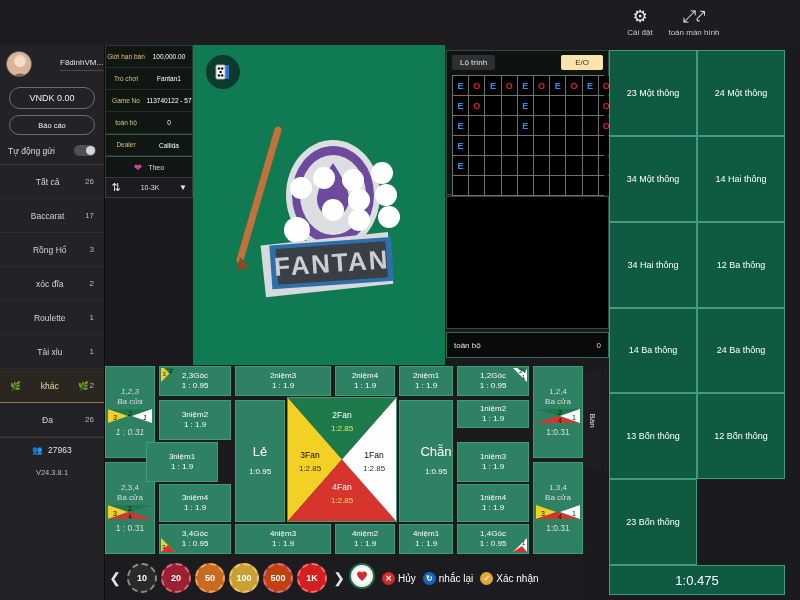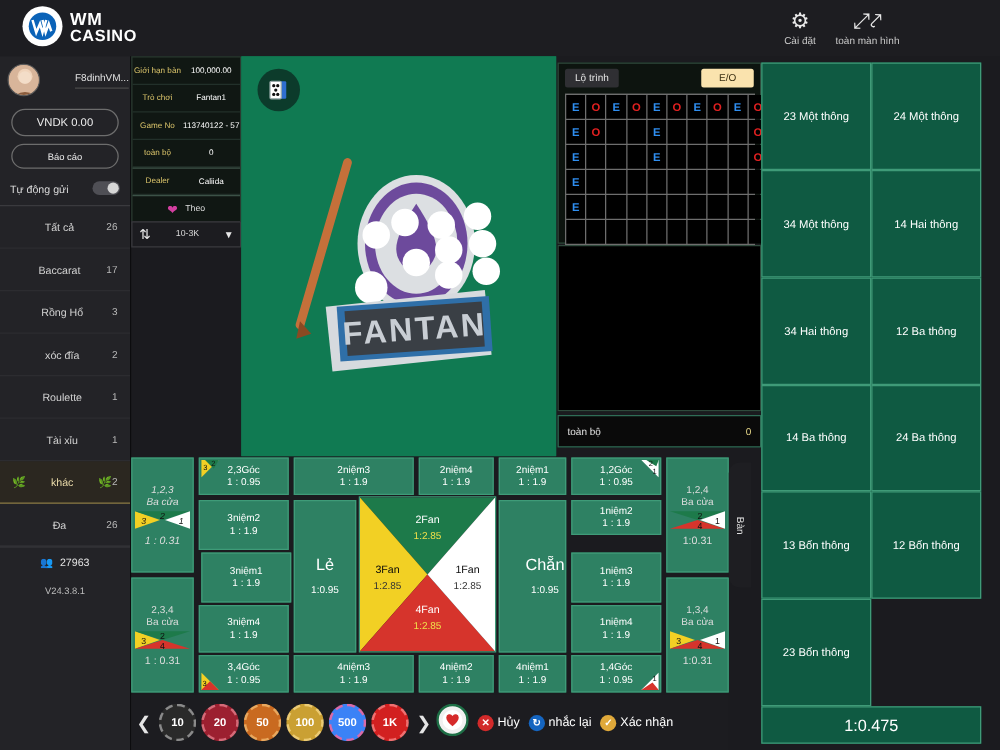--- a/index.html
+++ b/index.html
@@ -143,33 +143,20 @@
     font-size:9px; font-weight:bold; color:#fff; cursor:pointer; flex:none;
     border:2px dashed rgba(255,255,255,0.85);
   }
   .actbtn { display:flex; align-items:center; gap:3px; margin-left:7px; cursor:pointer; font-size:10px; color:#fff; }
   .abdot { width:13px; height:13px; border-radius:50%; display:flex; align-items:center; justify-content:center; font-size:8px; color:#fff; font-weight:bold; flex:none; }
 </style>
 </head>
 <body>
 
 <div id="header">
-  <div id="logo-wrap">
-    <div class="logo-circle">
-      <svg width="24" height="24" viewBox="0 0 24 24">
-        <circle cx="12" cy="12" r="11" fill="#0b63b8"></circle>
-        <path d="M4 7 L7 17 L10 10 L12 17 L15 7" stroke="#fff" stroke-width="2" fill="none"></path>
-        <path d="M12 7 L14.5 17 L17 10 L19 16" stroke="#fff" stroke-width="2" fill="none"></path>
-      </svg>
-    </div>
-    <div class="logo-text">
-      <div class="l1">WM</div>
-      <div class="l2">CASINO</div>
-    </div>
-  </div>
   <div class="hdr-btn" style="left:608px;">
     <span class="gi">⚙</span>
     <span>Cài đặt</span>
   </div>
   <div class="hdr-btn" style="left:662px;">
     <span class="gi">⤢⤤</span>
     <span>toàn màn hình</span>
   </div>
 </div>
 
@@ -515,21 +502,21 @@
   </div>
   <div class="bcell" style="left:294px; top:158px; width:54px; height:30px;align-items:center;">
     <span class="nm">4niệm1</span>
     <span class="od">1 : 1.9</span>
   </div>
 
   <div class="bcell" style="left:54px; top:34px; width:72px; height:40px;text-align:center;">
     <span class="nm">3niệm2</span>
     <span class="od">1 : 1.9</span>
   </div>
-  <div class="bcell" style="left:56px; top:76px; width:72px; height:40px;">
+  <div class="bcell" style="left:41px; top:76px; width:72px; height:40px;">
     <span class="nm">3niệm1</span>
     <span class="od">1 : 1.9</span>
   </div>
   <div class="bcell" style="left:54px; top:118px; width:72px; height:38px;">
     <span class="nm">3niệm4</span>
     <span class="od">1 : 1.9</span>
   </div>
 
   <div class="bcell" style="left:352px; top:34px; width:72px; height:28px;">
     <span class="nm">1niệm2</span>
@@ -576,21 +563,21 @@
   <span>Bàn</span>
 </div>
 
 <div id="bottom">
   <span class="arrowbtn">❮</span>
   <div id="chips" style="display:flex; align-items:center;">
       <div class="chip" style="background: rgb(42, 42, 42); border-color: rgb(138, 138, 138);">10</div>
       <div class="chip" style="background: rgb(156, 32, 48); border-color: rgb(214, 106, 120);">20</div>
       <div class="chip" style="background: rgb(201, 106, 32); border-color: rgb(233, 168, 94);">50</div>
       <div class="chip" style="background: rgb(202, 160, 51); border-color: rgb(236, 203, 116);">100</div>
-      <div class="chip" style="background: #3b82f6; border-color: rgb(217, 106, 168);">500</div>
+      <div class="chip" style="background: #c2410c; border-color: rgb(217, 106, 168);">500</div>
       <div class="chip" style="background: rgb(210, 32, 32); border-color: rgb(240, 112, 112);">1K</div>
     </div>
   <span class="arrowbtn">❯</span>
   <div style="flex:none;">
     <svg width="26" height="26" viewBox="0 0 26 26">
       <circle cx="13" cy="13" r="12" fill="#f0f0f0" stroke="#1d6e45" stroke-width="2"></circle>
       <circle cx="13" cy="13" r="8" fill="#fff"></circle>
       <path d="M13 18 q-5 -4 -5 -7 a2.7 2.7 0 0 1 5 -1.3 a2.7 2.7 0 0 1 5 1.3 q0 3 -5 7 z" fill="#d62a2a"></path>
     </svg>
   </div>

